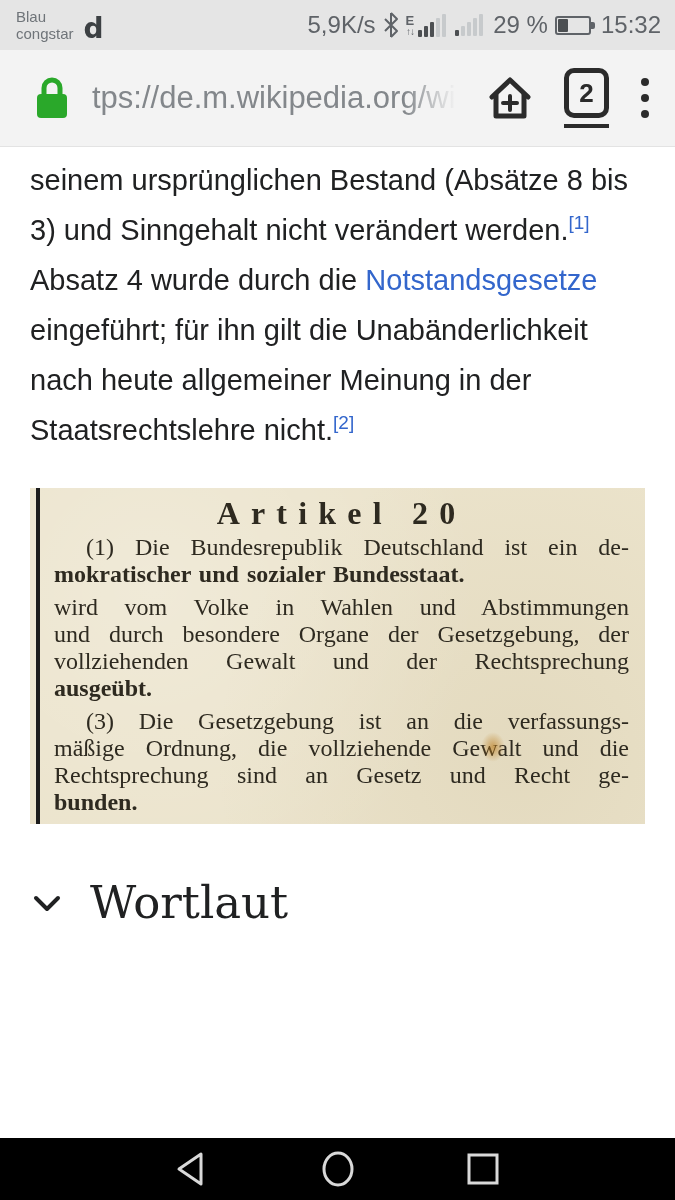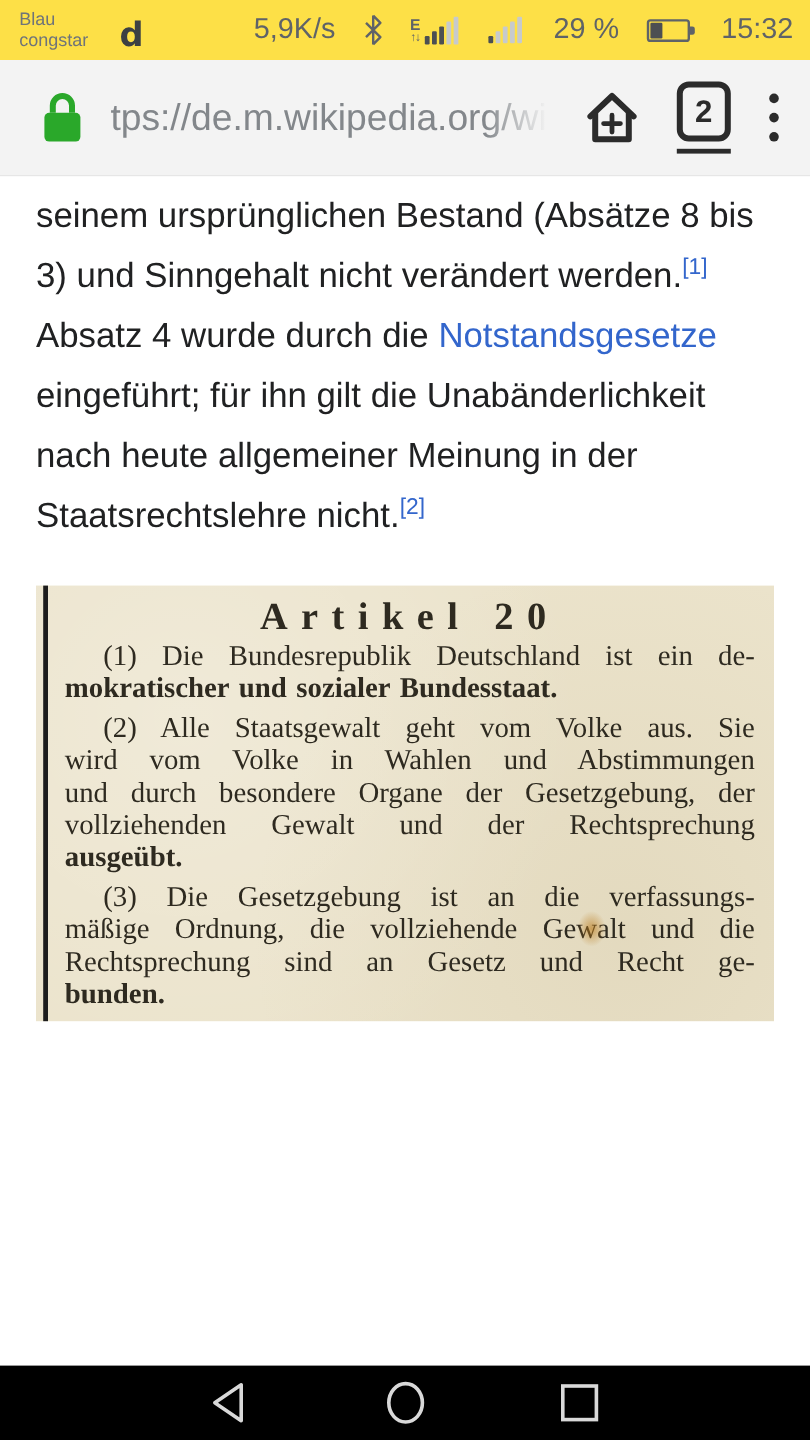--- a/index.html
+++ b/index.html
@@ -1,21 +1,21 @@
 <!DOCTYPE html>
 <html><head>
 <meta charset="utf-8">
 <style>
   * { margin:0; padding:0; box-sizing:border-box; }
   html,body { width:675px; height:1200px; }
   body { font-family:"Liberation Sans", sans-serif; background:#ffffff; overflow:hidden; }
   .screen { width:675px; height:1200px; display:flex; flex-direction:column; background:#fff; }
 
   
-  .status-bar { height:50px; background:#fde047; display:flex; align-items:center; padding:0 14px 0 16px; flex-shrink:0;gap:16px; }
+  .status-bar { height:50px; background:#e5e5e5; display:flex; align-items:center; padding:0 14px 0 16px; flex-shrink:0; }
   .carrier { font-size:15px; line-height:17px; color:#6f7479; }
   .d-logo { font-size:28px; font-weight:700; color:#3c4043; margin:6px 0 0 10px; font-family:"DejaVu Sans", sans-serif; }
   .sb-spacer { flex:1; }
   .sb-text { font-size:24px; color:#5f6368; white-space:nowrap; }
   .sb-item { margin-left:7px; display:flex; align-items:center; }
   .bt-icon { width:16px; height:26px; }
   .net-cluster { display:flex; align-items:flex-end; }
   .net-meta { display:flex; flex-direction:column; align-items:center; margin-right:2px; }
   .net-type { font-size:13px; line-height:12px; color:#5f6368; font-weight:700; }
   .net-arrows { font-size:10px; line-height:10px; color:#5f6368; letter-spacing:-1px; }
@@ -150,37 +150,42 @@
 
     <figure>
       <div class="scan">
         <div class="scan-heading">Artikel 20</div>
         <div>
             <div class="scan-para">
               <div class="scan-line first">(1) Die Bundesrepublik Deutschland ist ein de-</div>
               <div class="scan-line flush">mokratischer und sozialer Bundesstaat.</div>
             </div>
             <div class="scan-para">
-              <div class="scan-line first">(2) Alle Staatsgewalt geht vom Volke aus. Sie</div>
               <div class="scan-line">wird vom Volke in Wahlen und Abstimmungen</div>
               <div class="scan-line">und durch besondere Organe der Gesetzgebung, der</div>
               <div class="scan-line">vollziehenden Gewalt und der Rechtsprechung</div>
               <div class="scan-line flush">ausgeübt.</div>
             </div>
             <div class="scan-para">
               <div class="scan-line first">(3) Die Gesetzgebung ist an die verfassungs-</div>
               <div class="scan-line">mäßige Ordnung, die vollziehende Gewalt und die</div>
               <div class="scan-line">Rechtsprechung sind an Gesetz und Recht ge-</div>
               <div class="scan-line flush">bunden.</div>
             </div>
           </div>
         <div class="stain"></div>
       </div>
     </figure>
 
+    <div class="section-head">
+      <svg class="chev" viewBox="0 0 34 34">
+        <path d="M6 12 L17 23 L28 12" stroke="#202122" stroke-width="4" fill="none" stroke-linecap="round" stroke-linejoin="round"></path>
+      </svg>
+      <span class="section-title">Wortlaut</span>
+    </div>
 
   </main>
 
   <nav class="navbar">
     <svg class="nav-icon" viewBox="0 0 44 44">
       <path d="M30 7 L30 37 L8 22 Z" stroke="#d9d9d9" stroke-width="3" fill="none" stroke-linejoin="round"></path>
     </svg>
     <svg class="nav-icon" viewBox="0 0 44 44">
       <ellipse cx="22" cy="22" rx="14" ry="16" stroke="#d9d9d9" stroke-width="3" fill="none"></ellipse>
     </svg>

